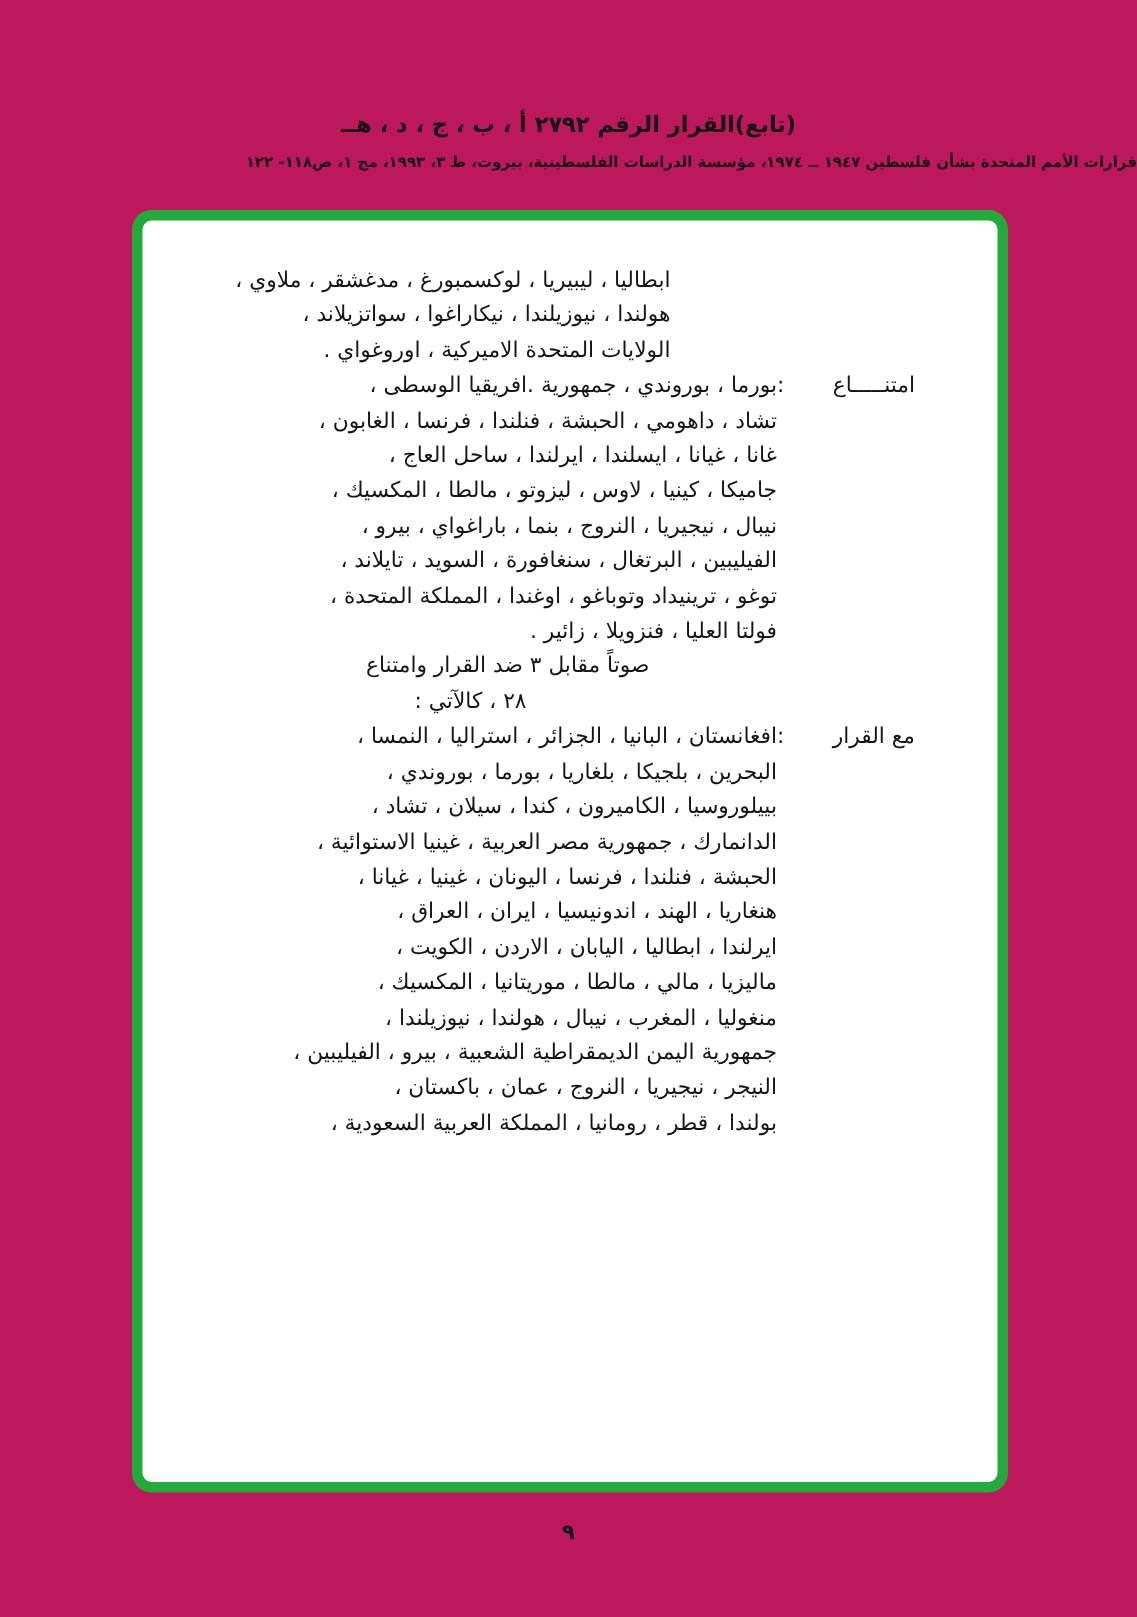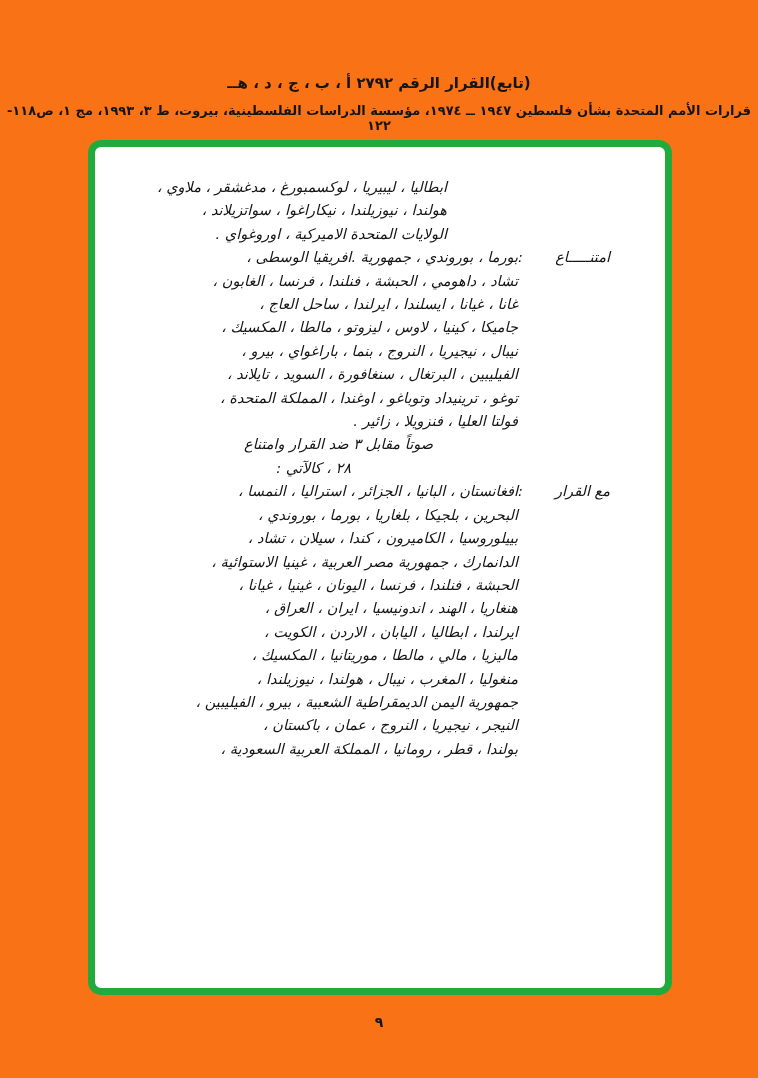--- a/index.html
+++ b/index.html
@@ -1,57 +1,55 @@
 <!DOCTYPE html>
 <html lang="ar"><head>
 <meta charset="utf-8">
 <style>
   html, body { margin: 0; padding: 0; background: #ffffff; }
   .page {
     position: relative;
     width: 758px;
     height: 1078px;
-    background: #f97316;
+    background: #be185d;
     overflow: hidden;
     font-family: "DejaVu Sans", sans-serif;
     color: #151515;
   }
   .hdr-title {
     position: absolute;
     top: 74px; left: 0; right: 0;
     text-align: center;
     direction: rtl;
     font-size: 15px;
     font-weight: bold;
     letter-spacing: 0;
   }
   .hdr-source {
     position: absolute;
     top: 103px; left: 0; right: 0;
-    text-align: center;
     direction: rtl;
-    font-size: 13px;
+    font-size: 10px;
     font-weight: bold;
   }
   .frame {
     position: absolute;
     left: 88px; top: 140px;
     width: 570px; height: 841px;   
     border: 7px solid #22ab3c;
     border-radius: 13px;
     background: #ffffff;
   }
   .content {
     position: absolute;
     top: 0; left: 0; right: 0;
     direction: rtl;
     padding: 29px 55px 0 18px;
     font-size: 14.5px;
     line-height: 23.4px;
-    font-style: italic;
   }
   .line { white-space: nowrap; text-align: right; }
   .block-a { margin-right: 163px; }
   .vote-row { display: flex; }
   .label-col {
     width: 92px;
     flex: 0 0 92px;
     display: flex;
     justify-content: space-between;
     align-items: flex-start;

